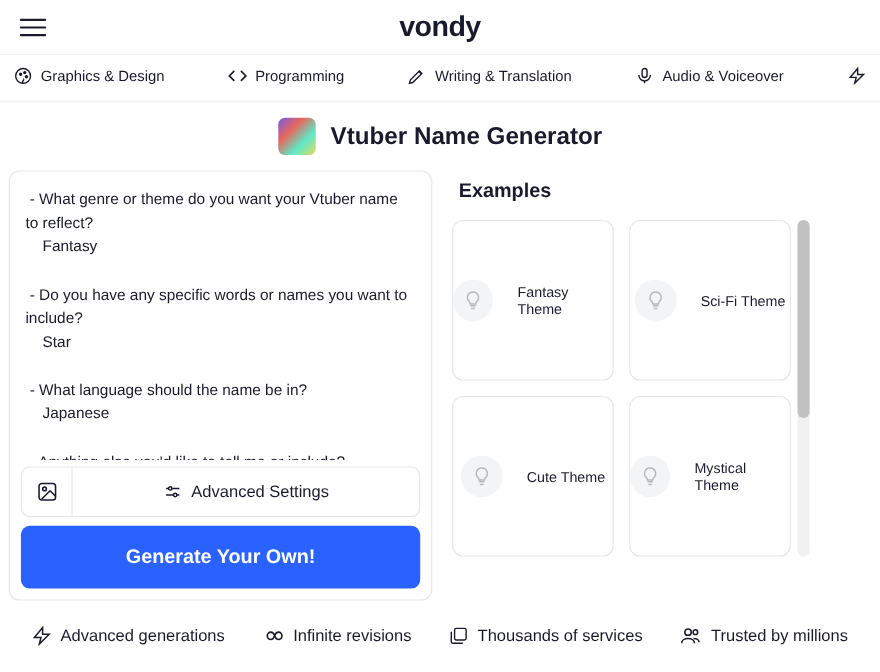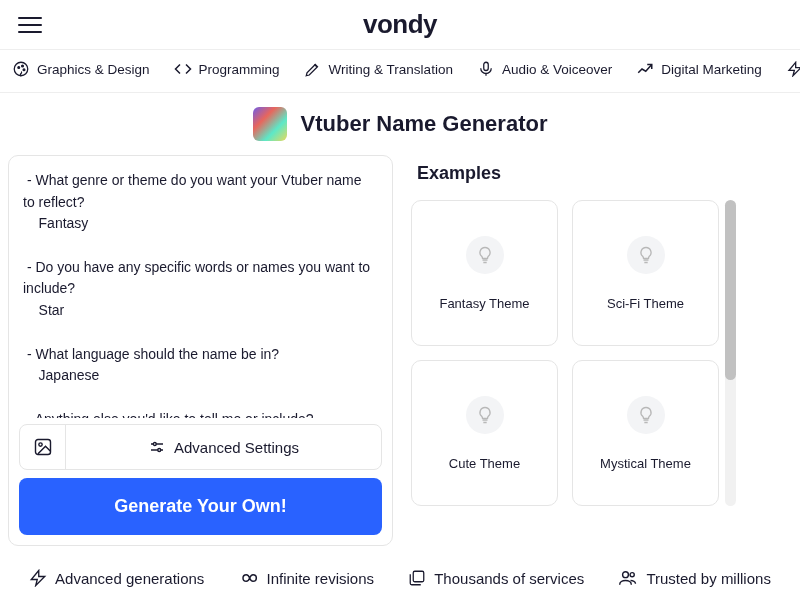--- a/index.html
+++ b/index.html
@@ -193,21 +193,21 @@
       flex: 1;
       display: grid;
       grid-template-columns: 1fr 1fr;
       gap: 14px;
     }
     .example-card {
       border: 1px solid #e5e5e5;
       border-radius: 10px;
       height: 146px;
       display: flex;
-      flex-direction: column;
+      flex-direction: row;
       align-items: center;
       justify-content: center;
       cursor: pointer;
       gap: 22px;
     }
     .bulb-circle {
       width: 38px;
       height: 38px;
       border-radius: 50%;
       background: #f3f4f6;
@@ -297,29 +297,20 @@
     <span>Writing &amp; Translation</span>
   </div>
   <div class="cat">
     <span class="cat-icon">
       <svg width="18" height="18" viewBox="0 0 24 24" fill="none" stroke="#1a1a2e" stroke-width="1.7">
           <rect x="9" y="3" width="6" height="11" rx="3"></rect>
           <path d="M5 11a7 7 0 0014 0M12 18v3"></path>
         </svg>
     </span>
     <span>Audio &amp; Voiceover</span>
-  </div>
-  <div class="cat">
-    <span class="cat-icon">
-      <svg width="18" height="18" viewBox="0 0 24 24" fill="none" stroke="#1a1a2e" stroke-width="2">
-          <polyline points="3 17 8 12 13 15 21 6"></polyline>
-          <polyline points="15 6 21 6 21 12"></polyline>
-        </svg>
-    </span>
-    <span>Digital Marketing</span>
   </div>
   <div class="cat">
     <span class="cat-icon">
       <svg width="16" height="16" viewBox="0 0 24 24" fill="none" stroke="#1a1a2e" stroke-width="2">
           <polygon points="13 2 3 14 11 14 9 22 21 10 13 10 13 2"></polygon>
         </svg>
     </span>
 
   </div>
 </div>

